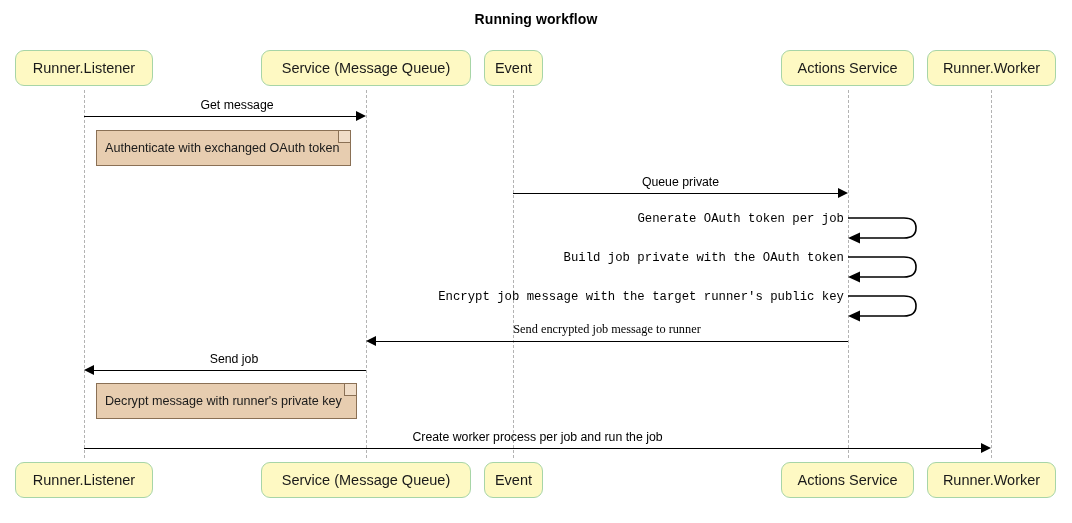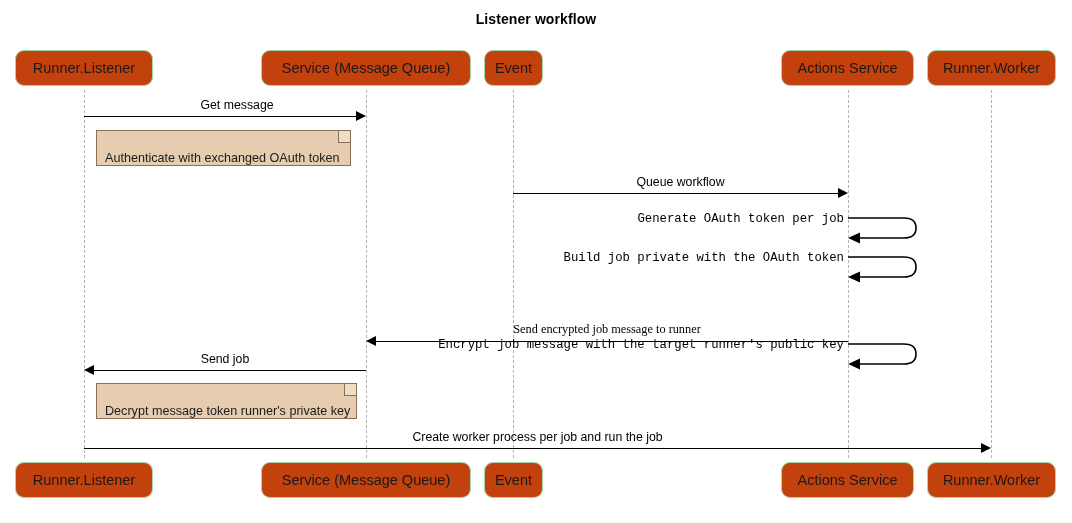--- a/index.html
+++ b/index.html
@@ -34,21 +34,21 @@
     position: absolute;
     top: 90px;
     height: 368px;
     width: 0;
     border-left: 1px dashed #b3b3b3;
   }
   
   .participant {
     position: absolute;
     height: 36px;
-    background: #c2410c;
+    background: #fef9c3;
     border: 1px solid #a7d5a7;
     border-radius: 9px;
     display: flex;
     align-items: center;
     justify-content: center;
     color: #1a1a1a;
     font-size: 14.5px;
     white-space: nowrap;
     box-sizing: border-box;
   }
@@ -105,21 +105,21 @@
     white-space: nowrap;
     text-align: right;
   }
   
   .note {
     position: absolute;
     background: #e7cdb0;
     border: 1px solid #8a7055;
     box-sizing: border-box;
     display: flex;
-    align-items: flex-end;
+    align-items: center;
     font-size: 12.6px;
     color: #1a1a1a;
     white-space: nowrap;
     padding-left: 8px;
   }
   .note .fold {
     position: absolute;
     top: 0;
     right: 0;
     width: 11px;
@@ -130,21 +130,21 @@
   }
   .note .note-text {
     display: block;
   }
 </style>
 </head>
 <body>
 
 <div id="canvas">
 
-  <div class="diagram-title">Listener workflow</div>
+  <div class="diagram-title">Running workflow</div>
 
   <div class="lifeline" style="left:84px;"></div>
   <div class="lifeline" style="left:366px;"></div>
   <div class="lifeline" style="left:513px;"></div>
   <div class="lifeline" style="left:848px;"></div>
   <div class="lifeline" style="left:991px;"></div>
 
   <div class="participant" style="left:15px; top:50px; width:138px;">
     <span>Runner.Listener</span>
   </div>
@@ -163,72 +163,72 @@
 
   <div class="msg" style="left:84px; top:116px; width:282px;">
     <div class="line" style="width:272px;"></div>
     <div class="head right" style="left:272px;"></div>
     <div class="label" style="left:12px; width:282px;">Get message</div>
   </div>
 
   <div class="msg" style="left:513px; top:193px; width:335px;">
     <div class="line" style="width:325px;"></div>
     <div class="head right" style="left:325px;"></div>
-    <div class="label" style="left:0; width:335px;">Queue workflow</div>
+    <div class="label" style="left:0; width:335px;">Queue private</div>
   </div>
 
   <div class="selfloop" style="left:848px; top:216px;">
     <svg width="78" height="26" viewBox="0 0 78 26" aria-hidden="true">
       <path d="M 0 2 L 56 2 Q 68 2 68 12 Q 68 22 56 22 L 12 22" fill="none" stroke="#000000" stroke-width="1.6"></path>
       <polygon points="12,16.5 12,27.5 0,22" fill="#000000"></polygon>
     </svg>
     <div class="label">Generate OAuth token per job</div>
   </div>
 
   <div class="selfloop" style="left:848px; top:255px;">
     <svg width="78" height="26" viewBox="0 0 78 26" aria-hidden="true">
       <path d="M 0 2 L 56 2 Q 68 2 68 12 Q 68 22 56 22 L 12 22" fill="none" stroke="#000000" stroke-width="1.6"></path>
       <polygon points="12,16.5 12,27.5 0,22" fill="#000000"></polygon>
     </svg>
     <div class="label">Build job private with the OAuth token</div>
   </div>
 
-  <div class="selfloop" style="left:848px; top:294px;margin-top:48px;">
+  <div class="selfloop" style="left:848px; top:294px;">
     <svg width="78" height="26" viewBox="0 0 78 26" aria-hidden="true">
       <path d="M 0 2 L 56 2 Q 68 2 68 12 Q 68 22 56 22 L 12 22" fill="none" stroke="#000000" stroke-width="1.6"></path>
       <polygon points="12,16.5 12,27.5 0,22" fill="#000000"></polygon>
     </svg>
     <div class="label">Encrypt job message with the target runner's public key</div>
   </div>
 
   <div class="msg" style="left:366px; top:341px; width:482px;">
     <div class="line" style="left:10px; width:472px;"></div>
     <div class="head left" style="left:0;"></div>
     <div class="label" style="left:0; width:482px;font-family:Liberation Serif, serif;">Send encrypted job message to runner</div>
   </div>
 
   <div class="msg" style="left:84px; top:370px; width:282px;">
     <div class="line" style="left:10px; width:272px;"></div>
     <div class="head left" style="left:0;"></div>
-    <div class="label" style="left:0; width:282px;">Send job</div>
+    <div class="label" style="left:9px; width:282px;">Send job</div>
   </div>
 
   <div class="msg" style="left:84px; top:448px; width:907px;">
     <div class="line" style="width:897px;"></div>
     <div class="head right" style="left:897px;"></div>
     <div class="label" style="left:0; width:907px;">Create worker process per job and run the job</div>
   </div>
 
   <div class="note" style="left:96px; top:130px; width:255px; height:36px;">
     <span class="note-text">Authenticate with exchanged OAuth token</span>
     <span class="fold"></span>
   </div>
 
   <div class="note" style="left:96px; top:383px; width:261px; height:36px;">
-    <span class="note-text">Decrypt message token runner's private key</span>
+    <span class="note-text">Decrypt message with runner's private key</span>
     <span class="fold"></span>
   </div>
 
   <div class="participant" style="left:15px; top:462px; width:138px;">
     <span>Runner.Listener</span>
   </div>
   <div class="participant" style="left:261px; top:462px; width:210px;">
     <span>Service (Message Queue)</span>
   </div>
   <div class="participant" style="left:484px; top:462px; width:59px;">

